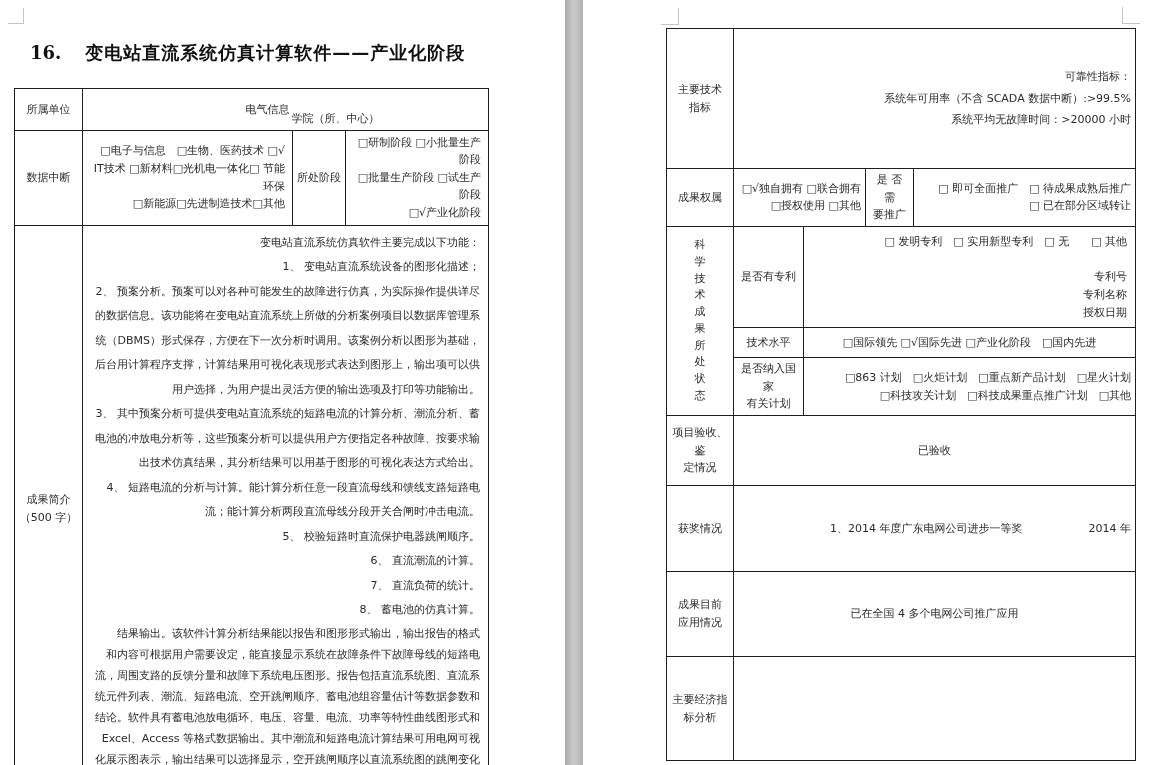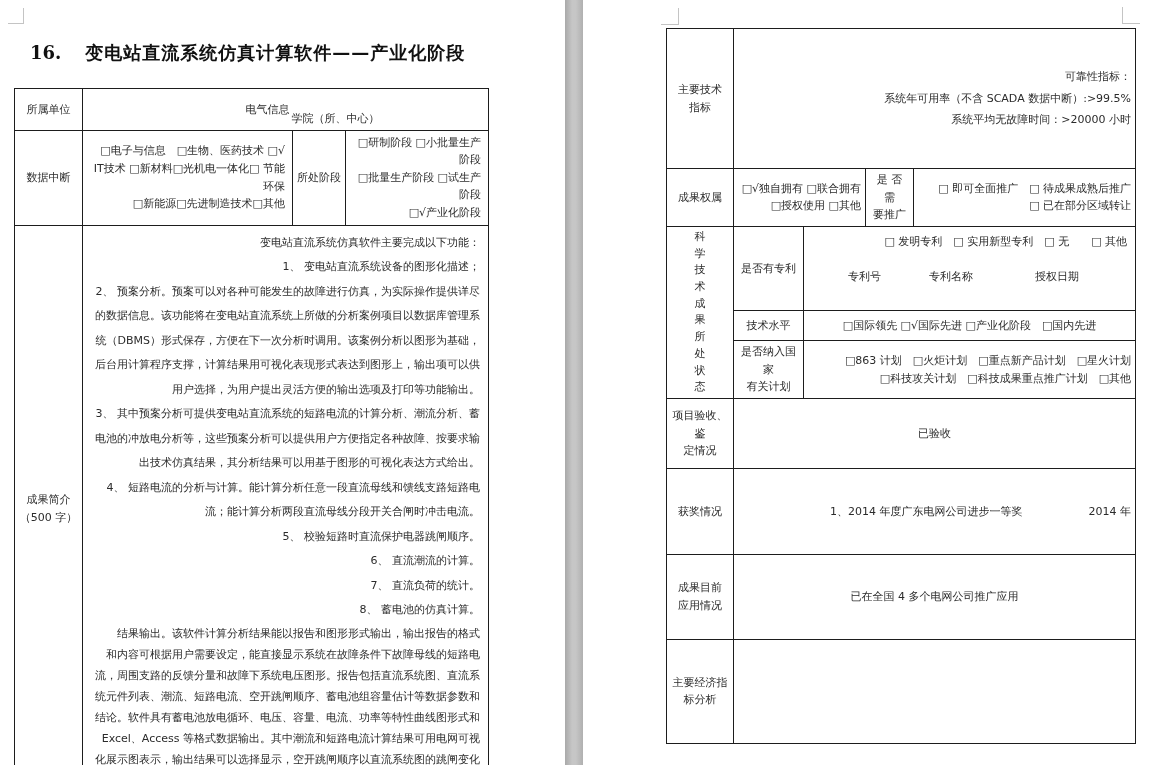--- a/index.html
+++ b/index.html
@@ -51,21 +51,21 @@
 
   
   .intro-cell { text-align:left; vertical-align:top; padding:5px 8px 2px 8px; }
   .intro-cell p { line-height:24.5px; margin:0;text-align:right; }
   .intro-cell p.indent { text-indent:2em; }
   .intro-cell p.tail { line-height:21px; text-indent:2em; }
 
   
   .patent-cell { text-align:right; vertical-align:top; padding:6px 8px; }
   .patent-types { line-height:1.7; }
-  .patent-heads { display:flex; margin-top:17px; }
+  .patent-heads { display:flex; margin-top:17px;flex-direction:column; }
   .patent-heads span:nth-child(1){ margin-left:36px; }
   .patent-heads span:nth-child(2){ margin-left:48px; }
   .patent-heads span:nth-child(3){ margin-left:62px; }
 
   .pad-l { padding-left:11px; }
   .lh-wide { line-height:1.95; }
 </style>
 </head>
 <body>
 

